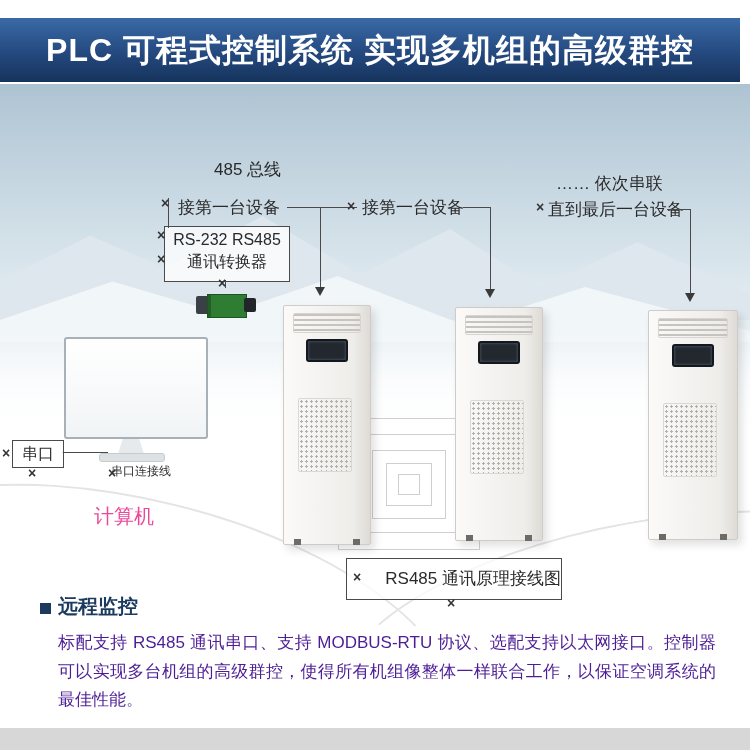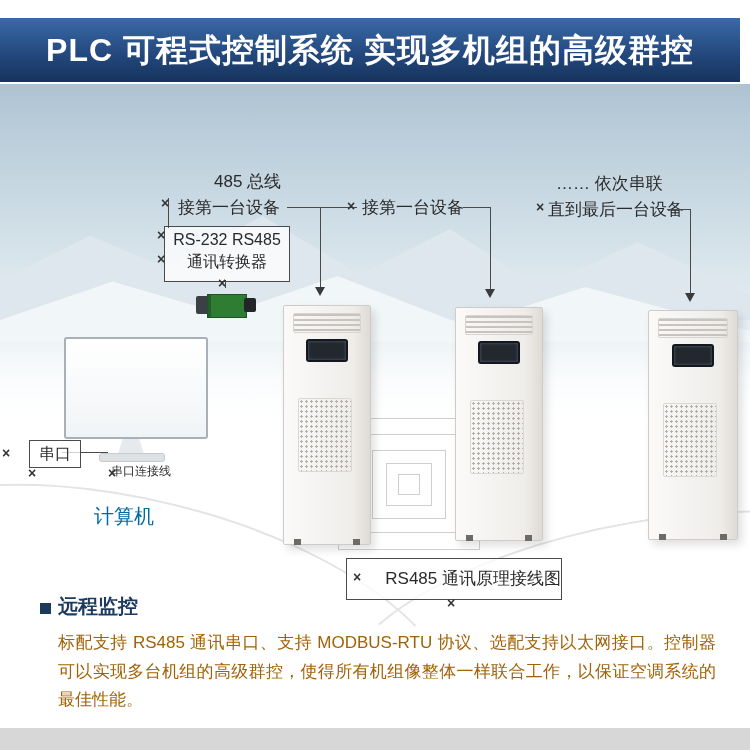--- a/index.html
+++ b/index.html
@@ -64,21 +64,21 @@
     box-shadow:inset 0 0 3px rgba(120,150,180,0.6);}
   .unit .grille{position:absolute;left:14px;top:92px;width:52px;height:72px;
     background-image:radial-gradient(#b3b0ab 1px,transparent 1.3px);
     background-size:5px 5px;border:1px solid #dbd8d3;border-radius:2px;}
   .unit .foot{position:absolute;bottom:-1px;width:7px;height:6px;background:#6e6a66;}
   .unit .foot-l{left:10px;} .unit .foot-r{right:10px;}
   
   .bullet{position:absolute;left:40px;top:603px;width:11px;height:11px;background:#1c3a5e;}
   .section-heading{position:absolute;left:58px;top:593px;font-size:20px;font-weight:bold;color:#1c3a5e;}
   .section-body{position:absolute;left:58px;top:629px;width:658px;font-size:17px;
-    line-height:1.68;color:#a16207;text-align:justify;}
+    line-height:1.68;color:#4c1d95;text-align:justify;}
   .bottom-bar{position:absolute;left:0;top:728px;width:750px;height:22px;background:#d7d7d7;}
 </style>
 </head>
 <body>
 
 <div class="sky"></div>
 <div class="mountain m1"></div>
 <div class="mountain m2"></div>
 <div class="floor-fade"></div>
 <div class="curve c1"></div>
@@ -112,29 +112,29 @@
   <div class="vent"></div>
   <div class="screen"></div>
   <div class="grille"></div>
   <div class="foot foot-l"></div>
   <div class="foot foot-r"></div>
 </div>
 
 <div class="monitor-screen"></div>
 <div class="monitor-neck"></div>
 <div class="monitor-base"></div>
-<div class="label" style="left:94px;top:503px;font-size:20px;color:#0369a1;">计算机</div>
+<div class="label" style="left:94px;top:503px;font-size:20px;color:#ec4899;">计算机</div>
 
 <div class="converter">
   <div class="conv-left"></div>
   <div class="conv-body"></div>
   <div class="conv-right"></div>
 </div>
 
-<div class="label" style="left:214px;top:170px;">485 总线</div>
+<div class="label" style="left:214px;top:158px;">485 总线</div>
 <div class="label" style="left:178px;top:196px;">接第一台设备</div>
 
 <div class="boxed" style="left:164px;top:226px;width:124px;height:54px;">
   <div style="margin-top:4px;font-size:16px;">RS-232 RS485</div>
   <div style="margin-top:3px;font-size:16px;">通讯转换器</div>
 </div>
 
 <div class="label" style="left:362px;top:196px;">接第一台设备</div>
 <div class="label" style="left:556px;top:172px;">…… 依次串联</div>
 <div class="label" style="left:548px;top:198px;">直到最后一台设备</div>
@@ -148,21 +148,21 @@
 <div class="vline" style="left:490px;top:207px;height:84px;"></div>
 <div class="arrow-down" style="left:485px;top:289px;"></div>
 
 <div class="hline" style="left:667px;top:209px;width:23px;"></div>
 <div class="vline" style="left:690px;top:209px;height:86px;"></div>
 <div class="arrow-down" style="left:685px;top:293px;"></div>
 
 <div class="vline" style="left:225px;top:280px;height:8px;"></div>
 <div class="hline" style="left:62px;top:452px;width:46px;"></div>
 
-<div class="boxed" style="left:12px;top:440px;width:50px;height:26px;line-height:26px;font-size:16px;margin-left:17px;">串口</div>
+<div class="boxed" style="left:12px;top:440px;width:50px;height:26px;line-height:26px;font-size:16px;">串口</div>
 <div class="label" style="left:111px;top:463px;font-size:12px;">串口连接线</div>
 
 <div class="boxed" style="left:346px;top:558px;width:214px;height:40px;line-height:40px;font-size:17px;text-align:right;">RS485 通讯原理接线图</div>
 
 <span class="xmark" style="left:161px;top:196px;">×</span>
 <span class="xmark" style="left:157px;top:228px;">×</span>
 <span class="xmark" style="left:157px;top:252px;">×</span>
 <span class="xmark" style="left:218px;top:276px;">×</span>
 <span class="xmark" style="left:347px;top:199px;">×</span>
 <span class="xmark" style="left:536px;top:200px;">×</span>

